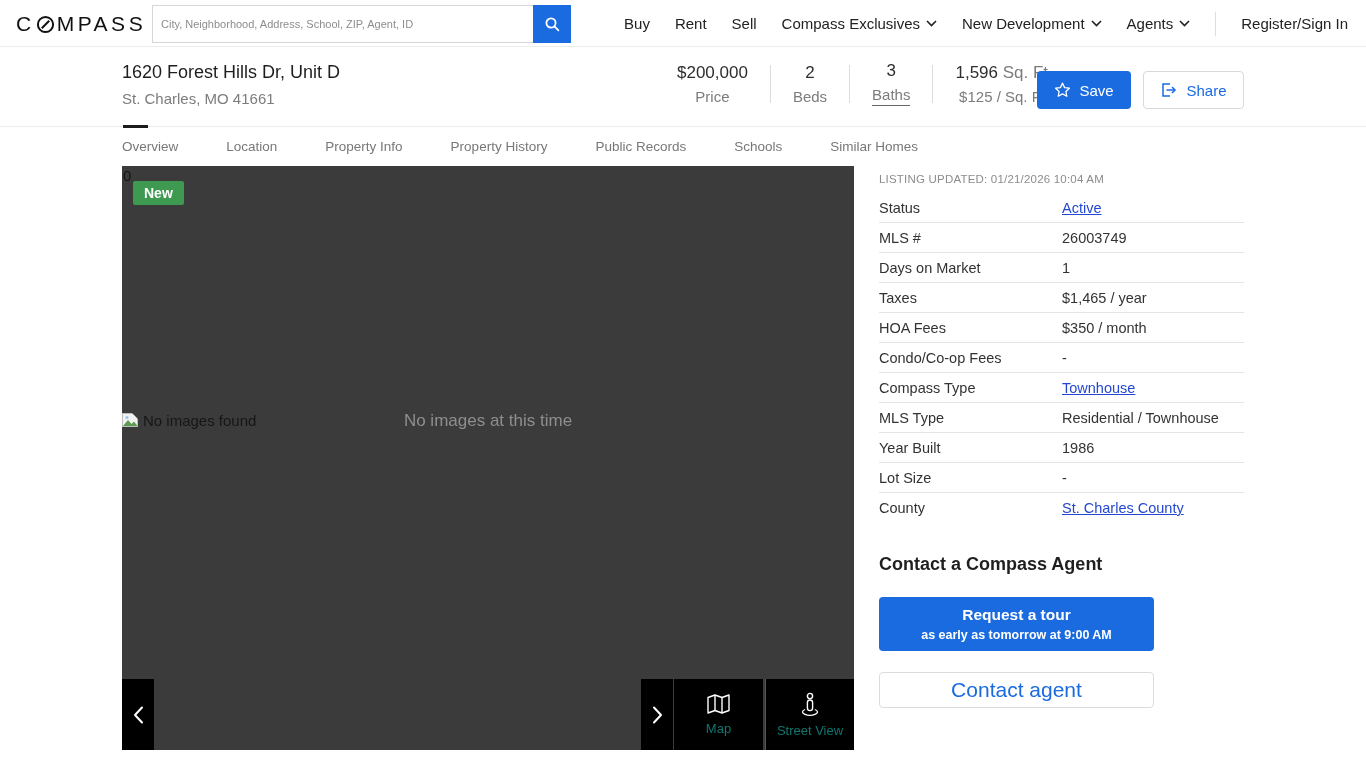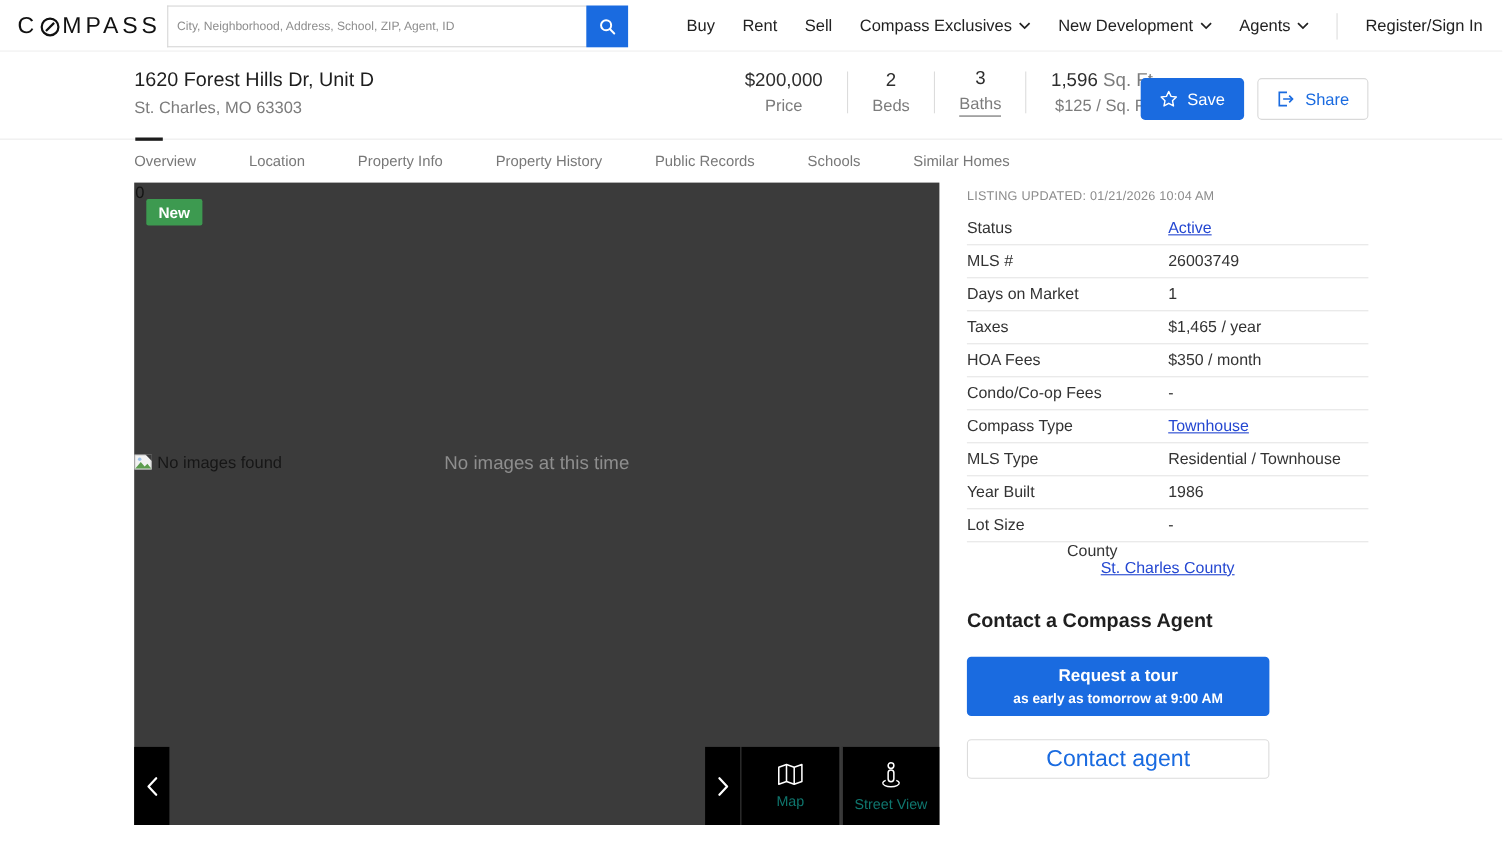--- a/index.html
+++ b/index.html
@@ -69,21 +69,21 @@
           display:flex; flex-direction:column; align-items:center; justify-content:center; gap:6px;
           color:#0f766e; font-size:13px; font-family:inherit; cursor:pointer; }
   .g-sqbtn.map { left:552px; }
   .g-sqbtn.sv { left:643px; border-left:1px solid #555; }
 
   
   .panel { position:absolute; left:879px; top:166px; width:365px; height:584px; }
   .updated { position:absolute; top:7px; left:0; font-size:11.5px; color:#8c8c8c; letter-spacing:.2px; }
   .dtable { position:absolute; top:27px; left:0; width:365px; }
   .drow { display:flex; align-items:center; height:30px; border-bottom:1px solid #e5e5e5; }
-  .drow:last-child { border-bottom:none;flex-direction:column; }
+  .drow:last-child { border-bottom:none; }
   .drow .dlabel { width:183px; font-size:14.5px; color:#333; flex:none; }
   .drow .dvalue { font-size:14.5px; color:#333; }
   .drow .dvalue.link { color:var(--link); text-decoration:underline; cursor:pointer; }
   .contact-heading { position:absolute; top:388px; left:0; font-size:18px; color:#1f1f1f;font-weight:bold; }
   .tour-btn { position:absolute; top:431px; left:0; width:275px; height:54px; background:var(--accent);
           border:none; border-radius:4px; color:#fff; font-family:inherit; cursor:pointer; }
   .tour-title { font-size:15.5px; font-weight:700; }
   .tour-sub { font-size:12.5px; font-weight:700; margin-top:4px; }
   .agent-btn { position:absolute; top:506px; left:0; width:275px; height:36px; background:#fff;
           border:1px solid #dcdcdc; border-radius:4px; color:var(--accent); font-size:21px;
@@ -135,21 +135,21 @@
           </svg>
       </span>
       <span class="nav-divider"></span>
       <span class="navlink">Register/Sign In</span>
     </div>
   </div>
 
   <div class="prop-header">
     <div class="addr">
       <div class="addr-title">1620 Forest Hills Dr, Unit D</div>
-      <div class="addr-sub">St. Charles, MO 63303</div>
+      <div class="addr-sub">St. Charles, MO 41661</div>
     </div>
     <div class="stats">
       <div class="stat">
         <div class="stat-value">$200,000</div>
         <div class="stat-label">Price</div>
       </div>
       <div class="stat-divider"></div>
       <div class="stat">
         <div class="stat-value">2</div>
         <div class="stat-label">Beds</div>

